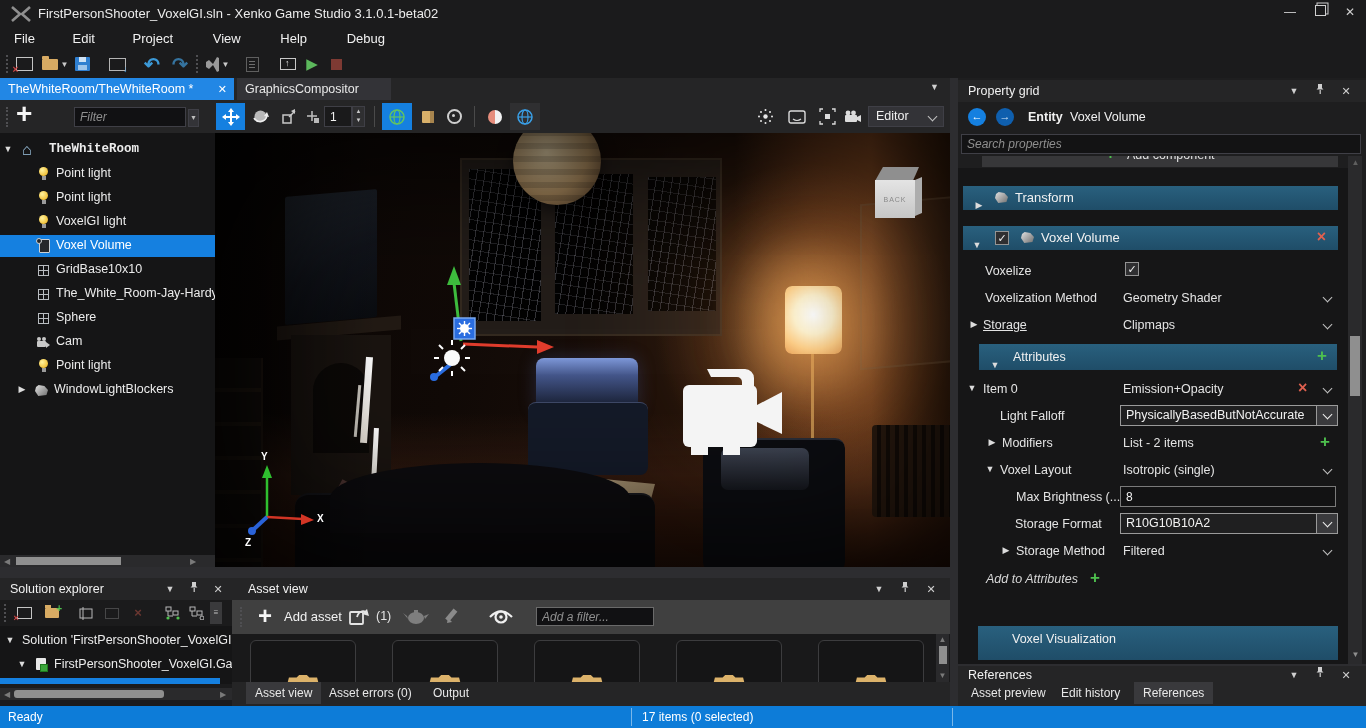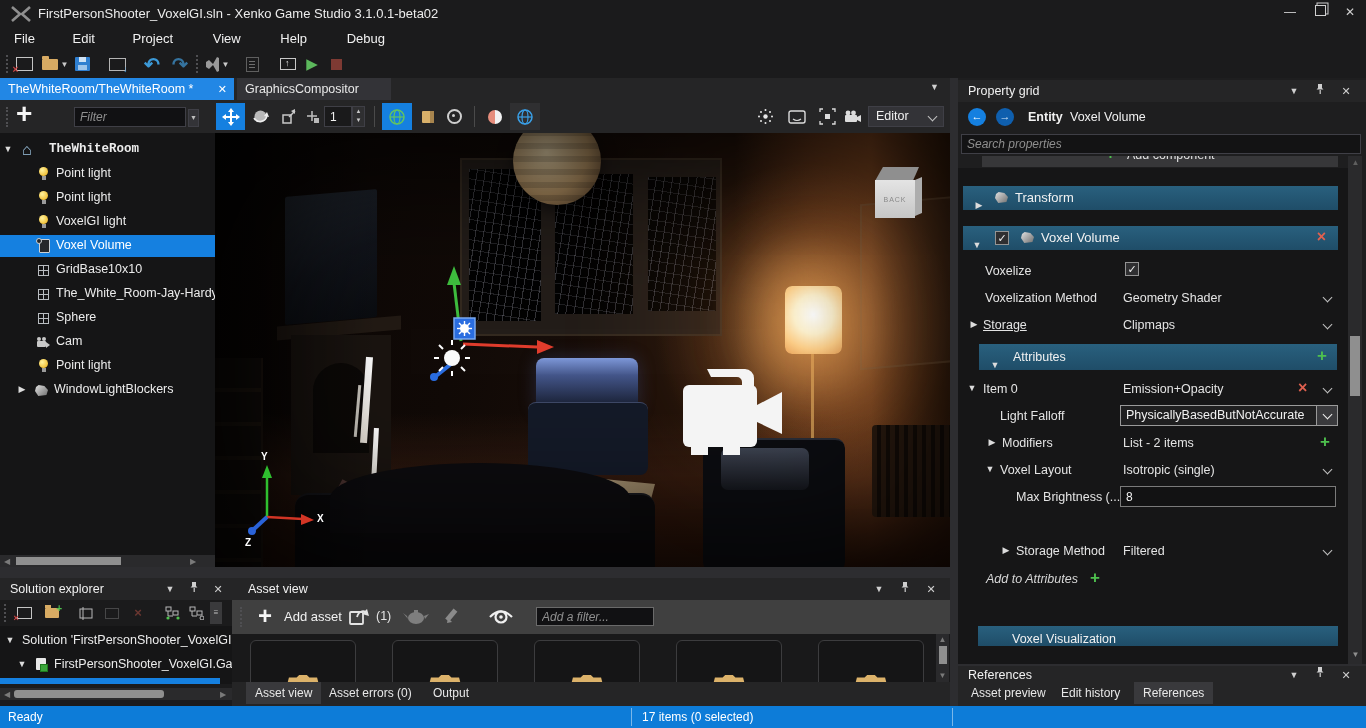--- a/index.html
+++ b/index.html
@@ -716,35 +716,44 @@
         <span class="pg-label" style="left:42px;">Voxel Layout</span>
         <span class="pg-val">Isotropic (single)</span>
         <span class="chev pg-chev"></span>
       </div>
 
       <div class="pg-row" style="top:318px;">
         <span class="pg-label" style="left:58px;">Max Brightness (...</span>
         <input class="input" style="left: 162px; top: 0px; width: 216px; height: 21px; border-color: rgb(122, 122, 122); background: rgb(18, 18, 19);" value="8">
       </div>
 
+      <div class="pg-row" style="top:345px;">
+        <span class="pg-label" style="left:57px;">Storage Format</span>
+        <span class="combo">
+          <span class="cv">R10G10B10A2</span>
+          <span class="cbtn">
+              <span class="chev" style="margin-top:-3px;border-color:#efefef;"></span>
+            </span>
+        </span>
+      </div>
 
       <div class="pg-row" style="top:372px;">
         <span class="exp" style="left:42px;top:5px;">▶</span>
         <span class="pg-label" style="left:58px;">Storage Method</span>
         <span class="pg-val">Filtered</span>
         <span class="chev pg-chev"></span>
       </div>
 
       <div class="pg-row" style="top:400px;">
         <span class="pg-label" style="left:28px;font-style:italic;color:#d6d6d6;">Add to Attributes</span>
         <span class="greenplus" style="position:absolute;left:132px;top:3px;">+</span>
       </div>
 
 
-      <div class="pg-sec" style="left:20px;top:458px;width:360px;height:20px;line-height:26px;">
+      <div class="pg-sec" style="left:20px;top:458px;width:360px;height:34px;line-height:26px;">
         <span style="position:absolute;left:34px;font-size:12.5px;">Voxel Visualization</span>
       </div>
     </div>
 
     <div class="sb-track" style="left:390px;top:78px;width:14px;height:508px;">
       <span class="sb-arrow" style="left:3px;top:2px;width:9px;color:#5f5f5f;">▲</span>
       <span class="sb-thumb" style="left:2px;top:180px;width:10px;height:60px;"></span>
       <span class="sb-arrow" style="left:3px;top:494px;width:9px;color:#8f8f8f;">▼</span>
     </div>
 

